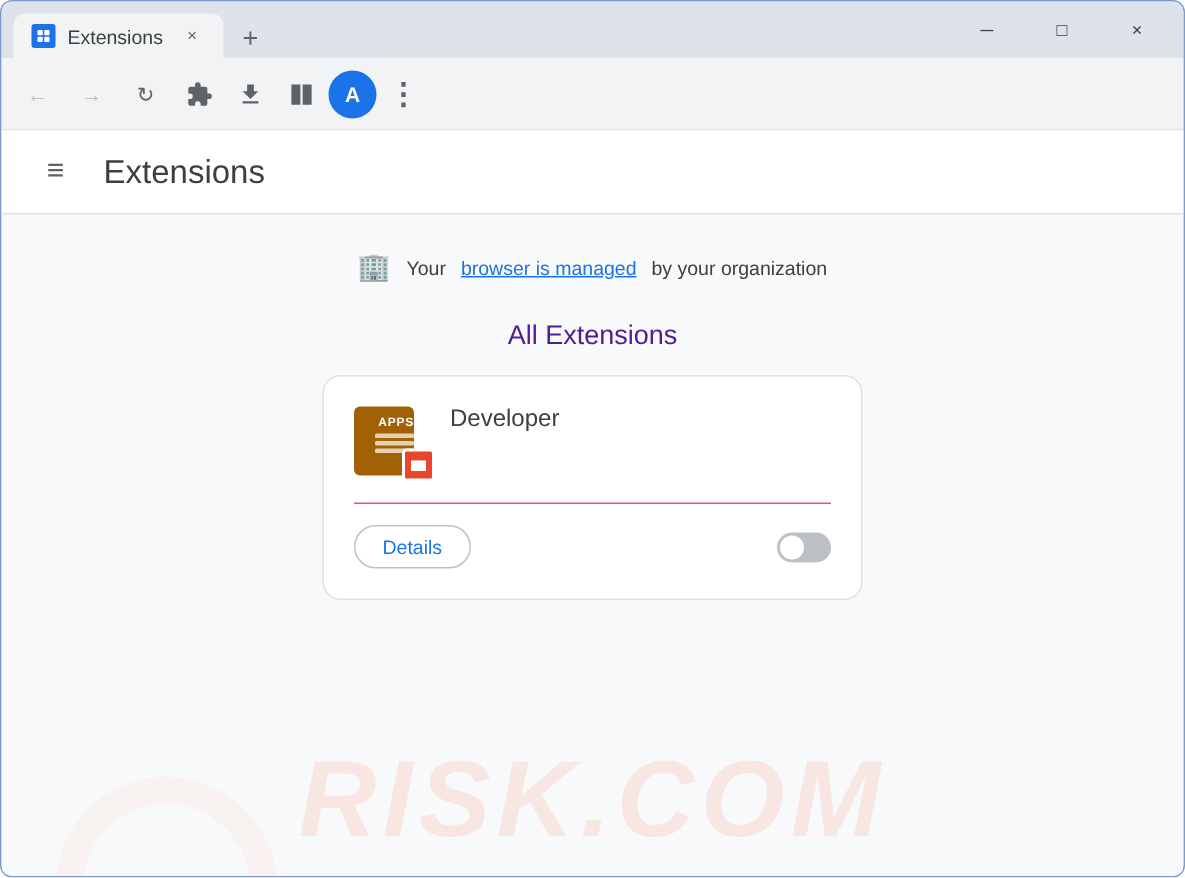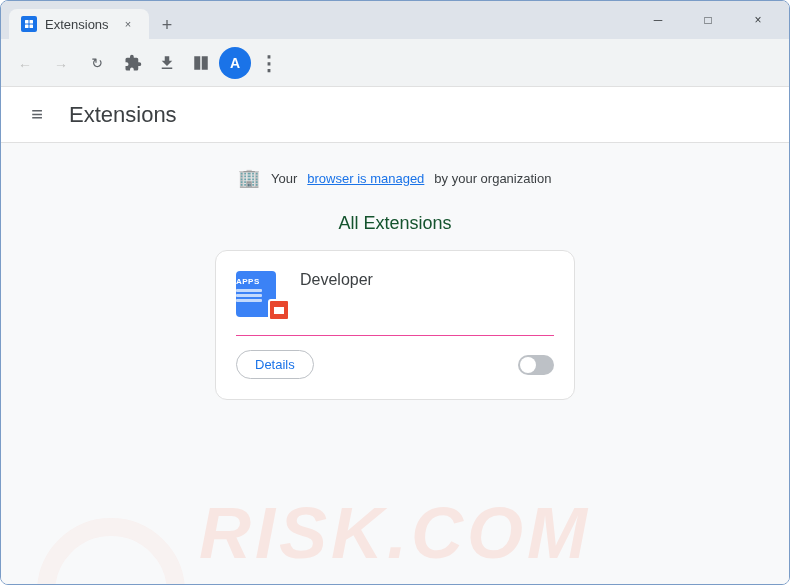--- a/index.html
+++ b/index.html
@@ -289,21 +289,21 @@
     .managed-link {
       color: #1a73e8;
       text-decoration: underline;
       cursor: pointer;
     }
 
     
     .section-label {
       font-size: 18px;
       font-weight: 400;
-      color: #14532d;
+      color: #4c1d95;
       margin-bottom: 16px;
       text-align: center;
     }
 
     
     .ext-card {
       background: #fff;
       border: 1px solid #e0e0e0;
       border-radius: 12px;
       padding: 20px;
@@ -318,25 +318,25 @@
     }
     .ext-icon-wrap {
       position: relative;
       width: 48px;
       height: 48px;
       flex-shrink: 0;
     }
     .ext-icon-main {
       width: 40px;
       height: 46px;
-      background: #3b82f6;
+      background: #a16207;
       border-radius: 4px;
       display: flex;
       flex-direction: column;
-      align-items: flex-start;
+      align-items: flex-end;
       justify-content: flex-start;
       padding-top: 6px;
       gap: 3px;
     }
     .ext-icon-main .apps-text {
       font-size: 8px;
       color: white;
       font-weight: 700;
       letter-spacing: 0.5px;
     }

